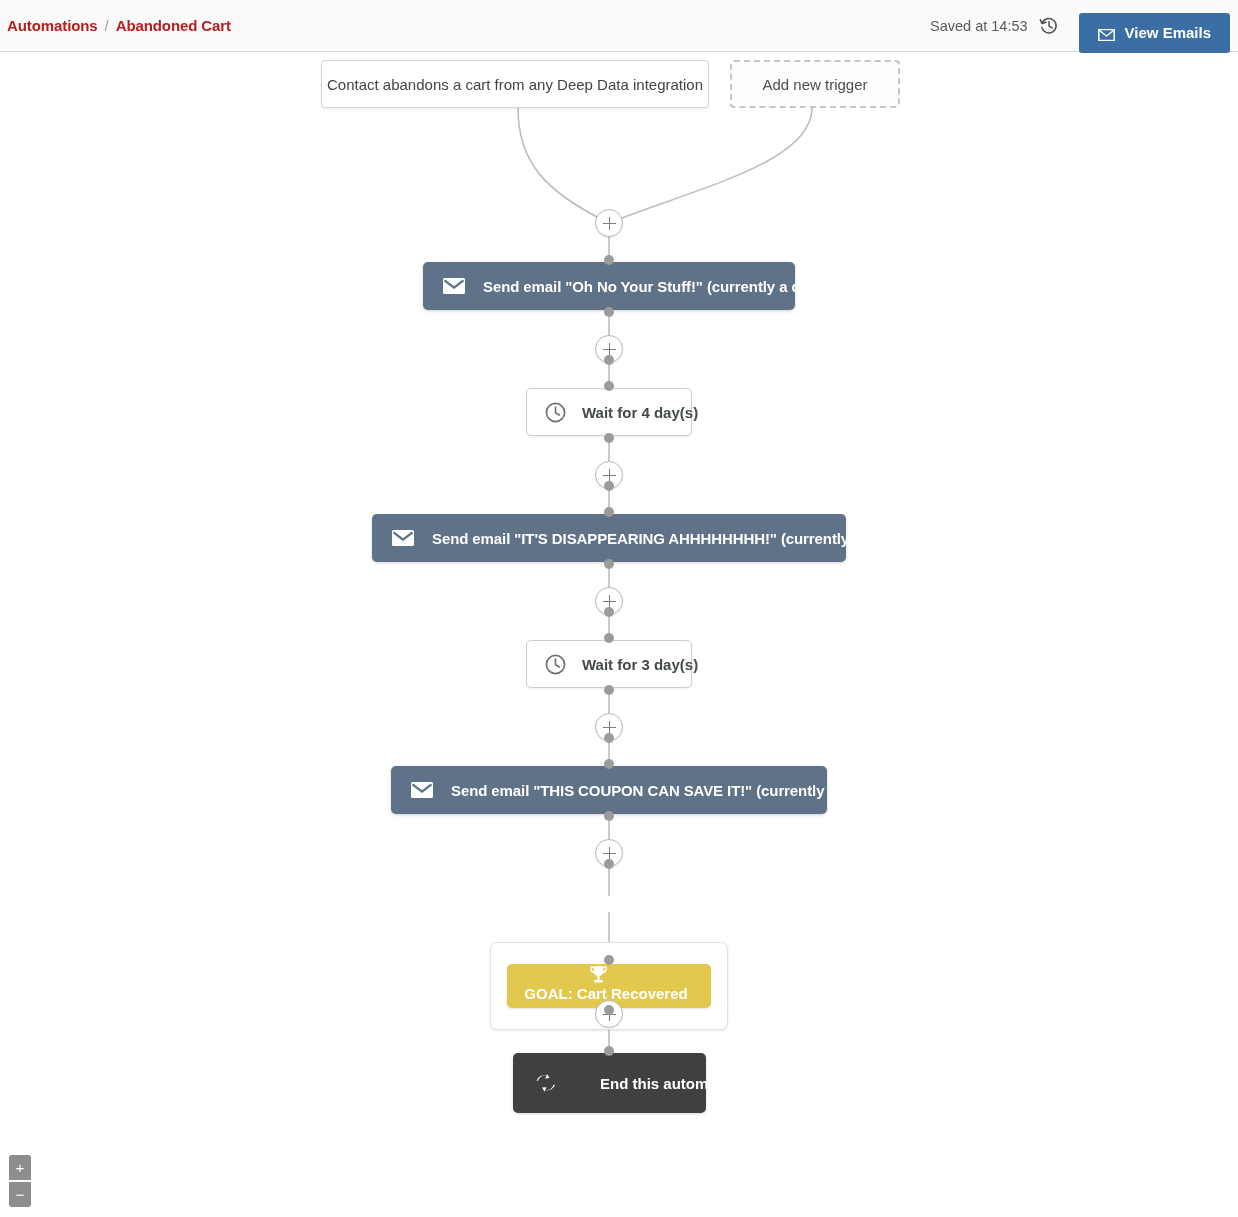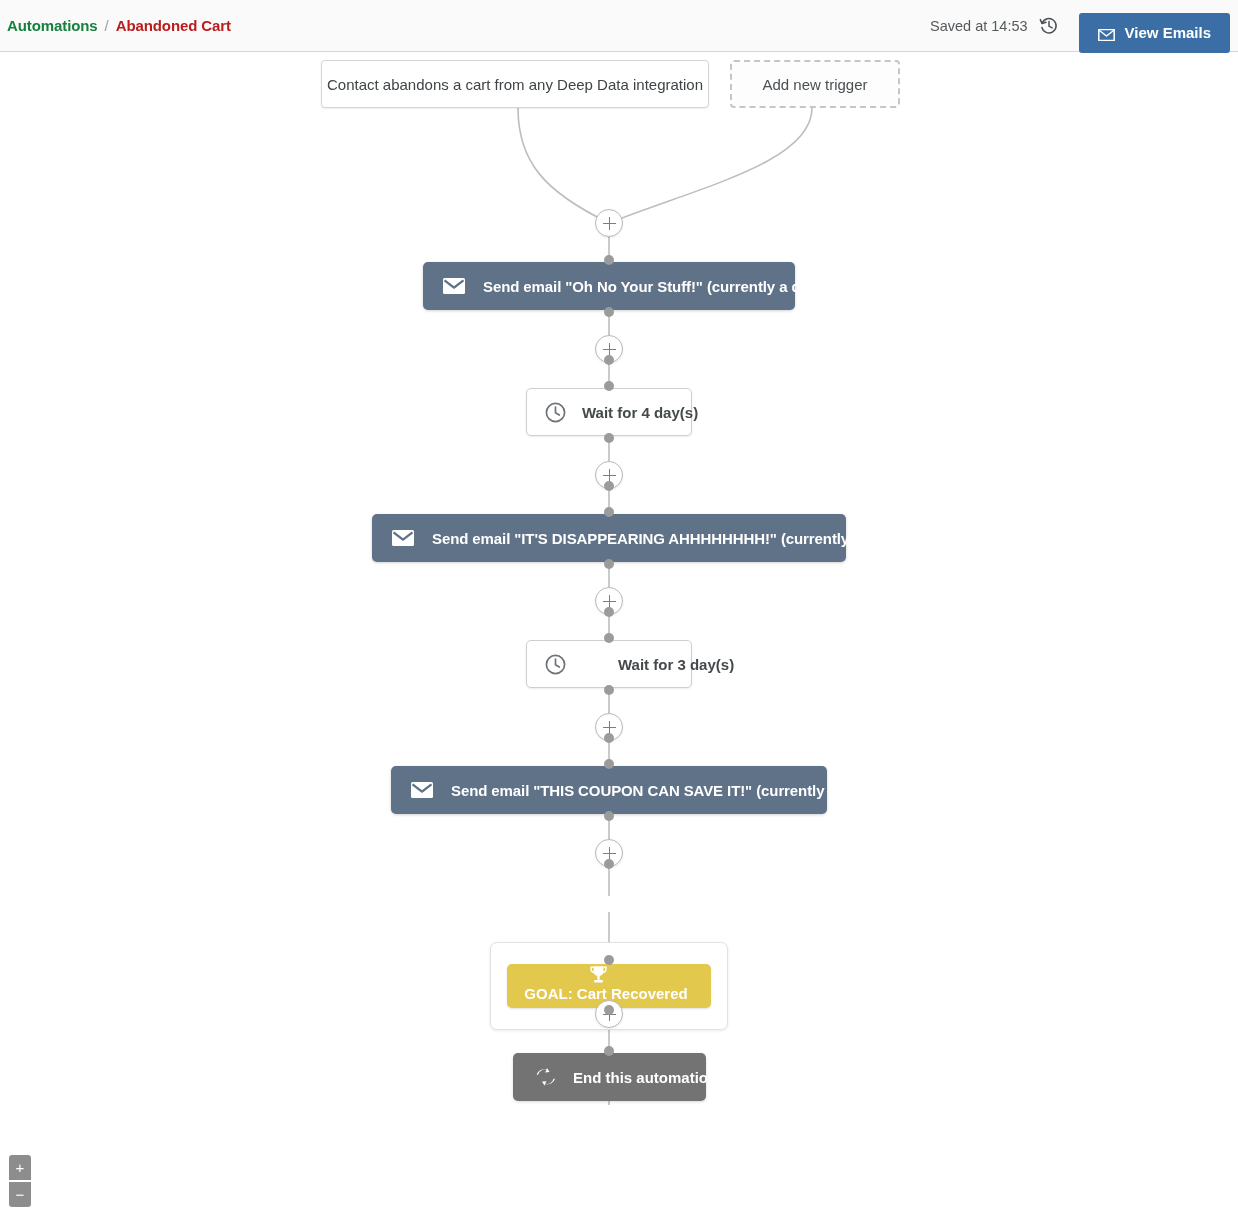--- a/index.html
+++ b/index.html
@@ -24,21 +24,21 @@
     z-index: 30;
   }
   .breadcrumb {
     display: flex;
     align-items: center;
     margin-left: 7px;
     font-size: 15px;
     letter-spacing: -0.1px;
   }
   .bc-root {
-    color: #15803d;
+    color: #b91c1c;
     font-weight: bold;
   }
   .bc-sep {
     color: #9a9fa3;
     margin: 0 7px;
     font-weight: normal;
   }
   .bc-current {
     color: #b91c1c;
     font-weight: bold;
@@ -233,28 +233,29 @@
   }
   .goal-node .label {
     color: #ffffff;
     font-size: 15px;
     font-weight: bold;
     white-space: nowrap;
   }
 
   
   .end-node {
-    background: #737373;
+    background: #404040;
     border-radius: 5px;
     box-shadow: 0 1px 3px rgba(0,0,0,0.15);
-    height: 48px;
+    height: 60px;
     display: flex;
     align-items: center;
     padding: 0 26px 0 22px;
     cursor: pointer;
+    gap: 27px;
   }
   .end-node .end-ic {
     width: 22px; height: 18px;
     display: block;
     margin-right: 16px;
     flex: 0 0 auto;
   }
   .end-node .label {
     color: #ffffff;
     font-size: 15px;
@@ -402,21 +403,21 @@
       </svg>
     </span>
     <span class="label">Send email "IT'S DISAPPEARING AHHHHHHHH!" (currently a draft)</span>
   </div>
   <div class="dot" style="left:604px; top:507px;"></div>
   <div class="dot" style="left:604px; top:555px;"></div>
 
   <div class="node plus-btn" style="left:595px; top:535px;"></div>
   <div class="dot" style="left:604px; top:581px;"></div>
 
-  <div class="node wait-node" style="left:526px; top:588px; width:166px;gap:36px;">
+  <div class="node wait-node" style="left:526px; top:588px; width:166px;">
     <span class="clock-ic">
       <svg viewBox="0 0 21 21" width="21" height="21">
         <circle cx="10.5" cy="10.5" r="9.1" fill="none" stroke="#6d7276" stroke-width="1.7"></circle>
         <polyline points="10.5,5.2 10.5,10.8 14.3,13.0" fill="none" stroke="#6d7276" stroke-width="1.7" stroke-linecap="round" stroke-linejoin="round"></polyline>
       </svg>
     </span>
     <span class="label">Wait for 3 day(s)</span>
   </div>
   <div class="dot" style="left:604px; top:633px;"></div>
   <div class="dot" style="left:604px; top:681px;"></div>

